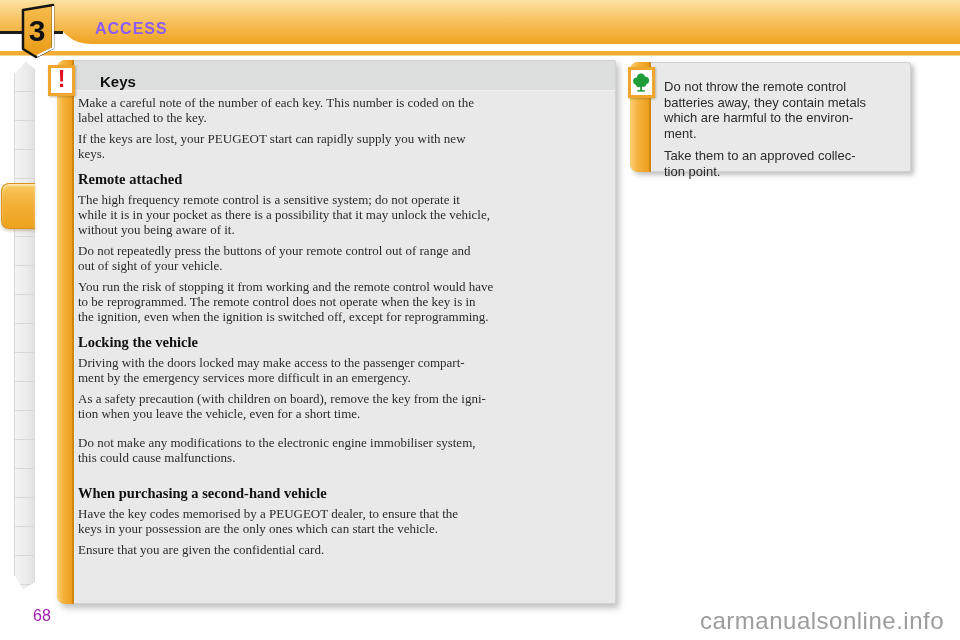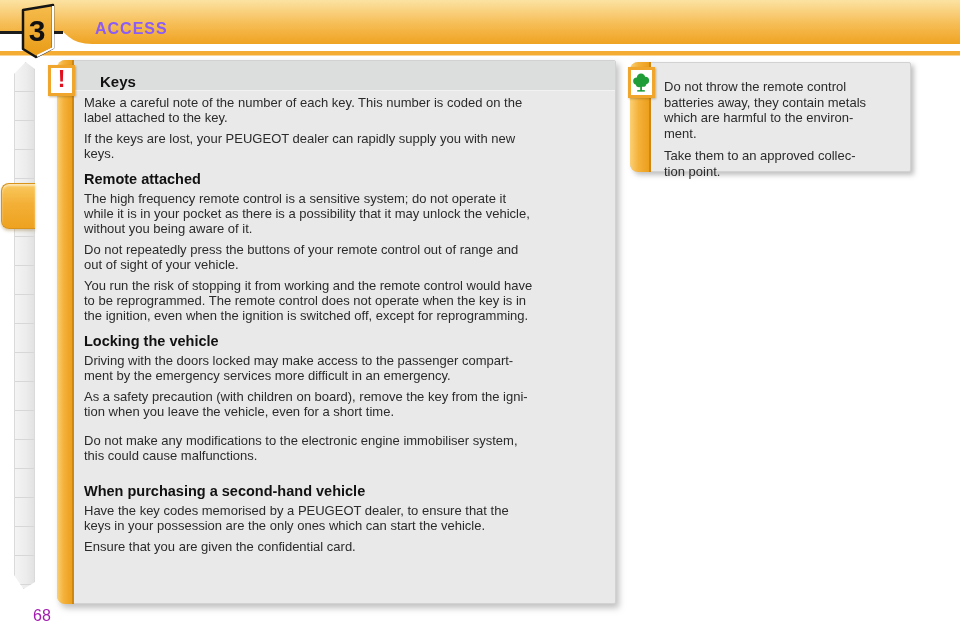--- a/index.html
+++ b/index.html
@@ -82,22 +82,23 @@
     height: 30px;
     background: #dcdddd;
     border-bottom: 1px solid #f2f2f2;
     border-radius: 0 2px 0 0;
     display: flex; align-items: flex-end;
     padding-left: 26px;
   }
   .panel-title { font-size: 15px; font-weight: bold; color: #111; }
   .panel-body {
     margin-left: 16px;
-    padding: 4px 8px 0 10px;
+    padding: 4px 8px 0 4px;
     color: #2b2b2b;
+    font-family: Liberation Serif, serif;
   }
   .para {
     font-size: 13px; line-height: 15px;
     white-space: pre-line;
     margin-bottom: 6px;
     text-align: left;
   }
   .section-0 { margin-top: 10px; }
   .section-1 { margin-top: 10px; }
   .section-2 { margin-top: 14px; }
@@ -179,21 +180,21 @@
       <span class="warning-glyph">!</span>
     </div>
 
     <div class="panel-head">
       <span class="panel-title">Keys</span>
     </div>
 
     <div class="panel-body">
       <p class="para">Make a careful note of the number of each key. This number is coded on the
 label attached to the key.</p>
-      <p class="para">If the keys are lost, your PEUGEOT dealer can rapidly supply you with new
+      <p class="para">If the keys are lost, your PEUGEOT start can rapidly supply you with new
 keys.</p>
 
       <div class="section-0">
         <div class="section-heading">Remote attached</div>
         <p class="para">The high frequency remote control is a sensitive system; do not operate it
 while it is in your pocket as there is a possibility that it may unlock the vehicle,
 without you being aware of it.</p>
         <p class="para">Do not repeatedly press the buttons of your remote control out of range and
 out of sight of your vehicle.</p>
         <p class="para">You run the risk of stopping it from working and the remote control would have
@@ -242,13 +243,14 @@
       <p class="para">Do not throw the remote control
 batteries away, they contain metals
 which are harmful to the environ-
 ment.</p>
       <p class="para">Take them to an approved collec-
 tion point.</p>
     </div>
   </div>
 
   <div class="page-number">68</div>
+  <div class="watermark">carmanualsonline.info</div>
 </div>
 
 </body></html>

